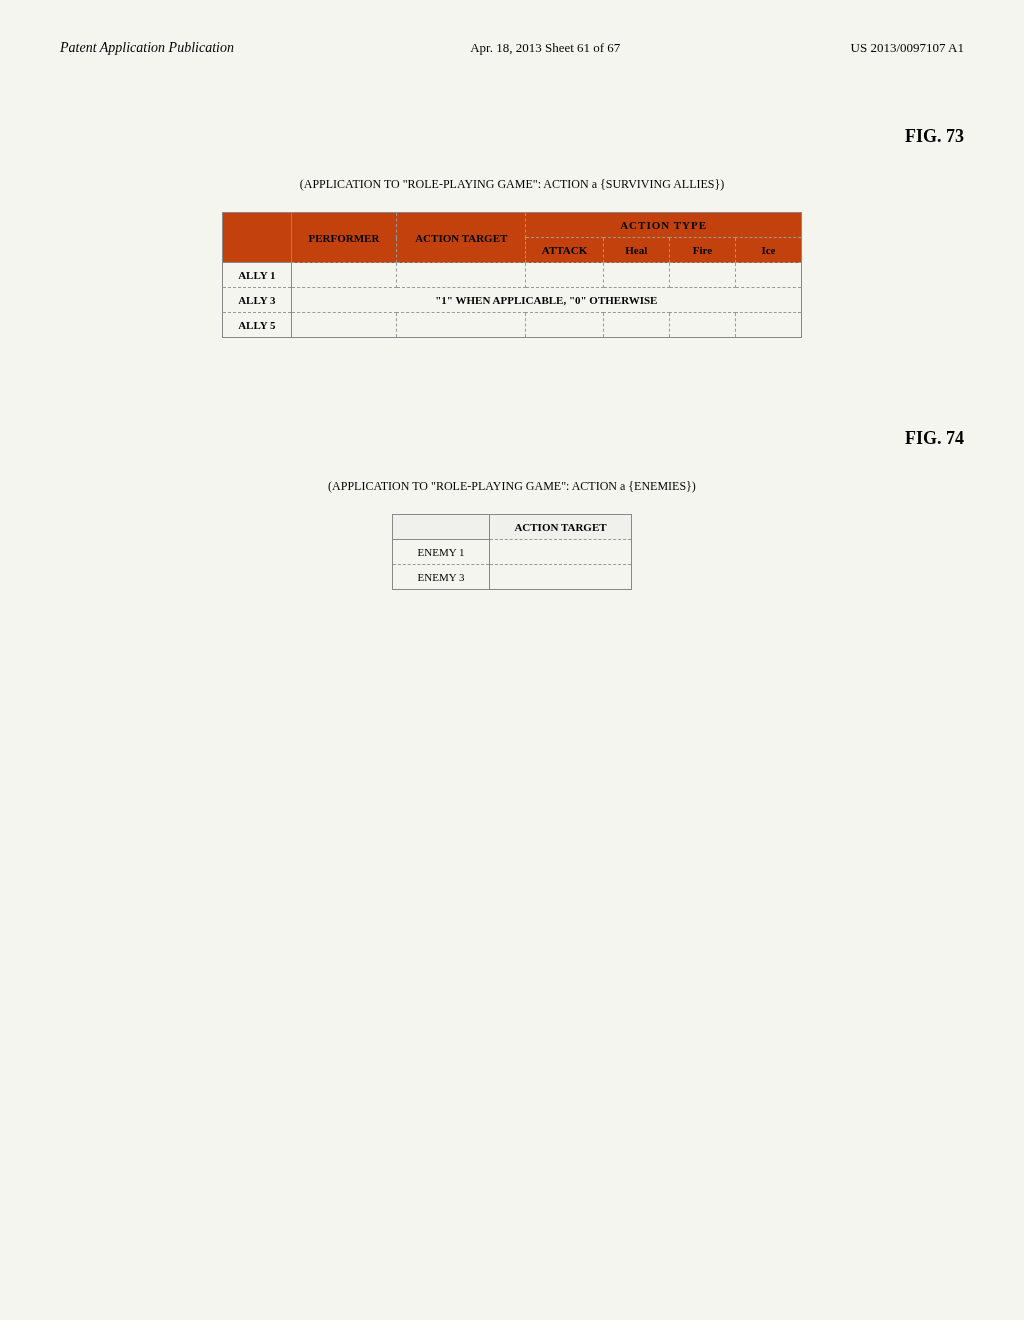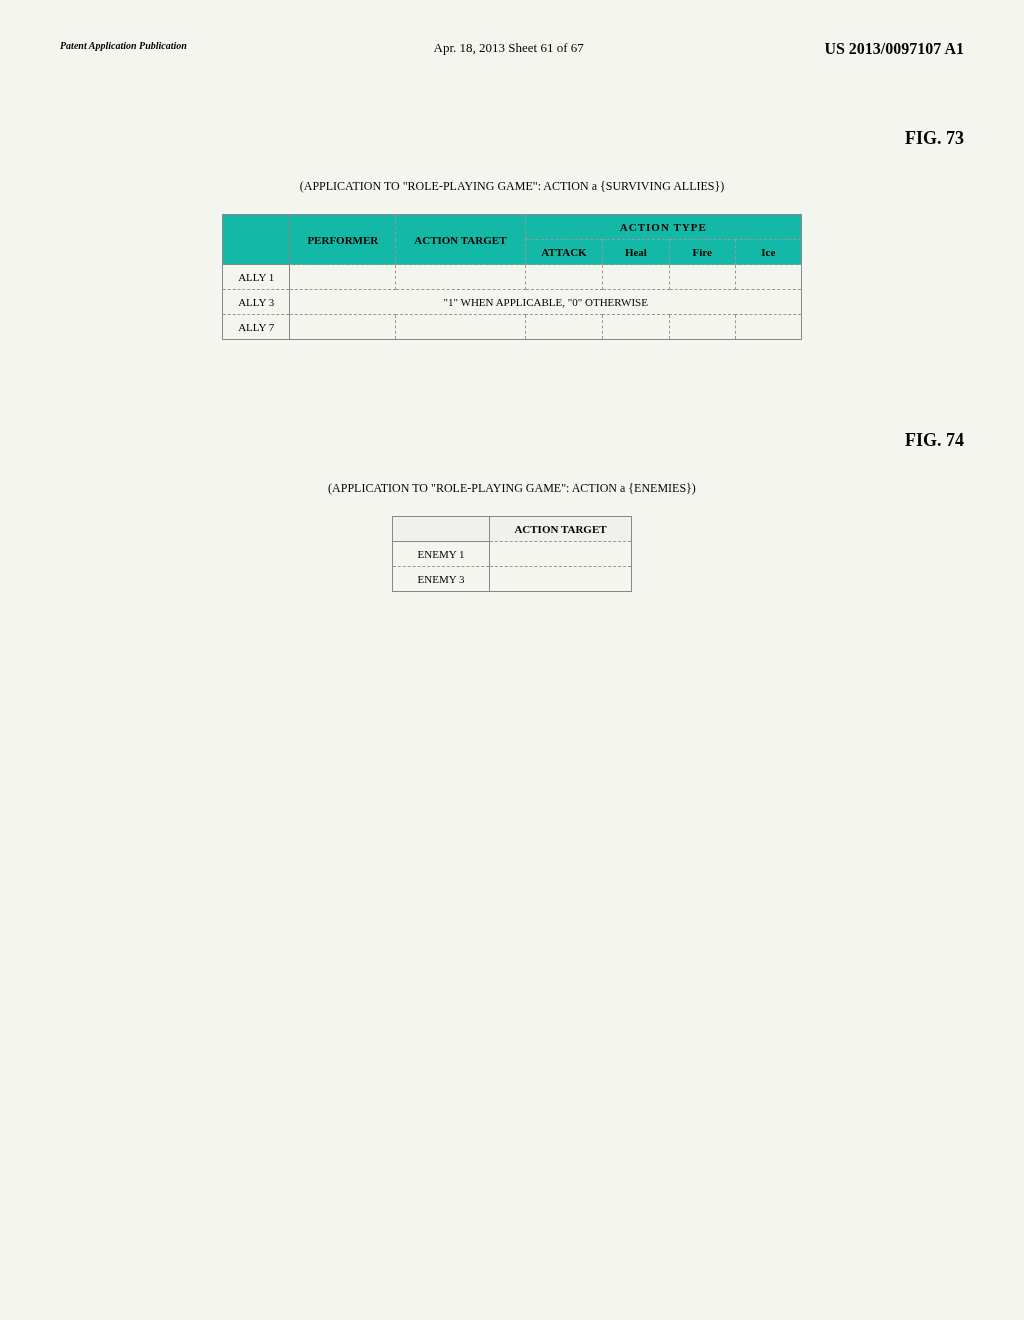--- a/index.html
+++ b/index.html
@@ -29,36 +29,36 @@
       display: flex;
       justify-content: space-between;
       align-items: flex-start;
       margin-bottom: 60px;
       padding-bottom: 10px;
       font-size: 13px;
       font-weight: bold;
     }
 
     .header-left {
-      font-size: 10px;
-      font-weight: bold;
+      font-size: 14px;
+      font-weight: normal;
       font-style: italic;
       text-align: center;
     }
 
     .header-center {
       text-align: center;
       font-size: 13px;
       font-weight: normal;
       margin-left: 6px;
     }
 
     .header-right {
-      font-size: 16px;
-      font-weight: bold;
+      font-size: 13px;
+      font-weight: normal;
     }
 
     .figure-section {
       margin-bottom: 50px;
     }
 
     .figure-title {
       text-align: right;
       font-size: 18px;
       font-weight: bold;
@@ -91,27 +91,28 @@
       text-align: center;
       vertical-align: middle;
       min-width: 60px;
     }
 
     .fig73-table {
       width: 580px;
     }
 
     .fig73-table th {
-      background: #14b8a6;
+      background: #c2410c;
       font-weight: bold;
       font-size: 11px;
     }
 
     .fig73-table td {
       font-size: 11px;
+      font-weight: bold;
     }
 
     .row-header {
       font-size: 11px;
       font-weight: normal;
       text-align: left;
       white-space: nowrap;
       padding-left: 8px;
     }
 
@@ -203,21 +204,21 @@
             <td></td>
             <td></td>
             <td></td>
             <td class="thick-border-right"></td>
           </tr>
           <tr>
             <td class="row-header thick-border-left" style="border-right:1.5px solid #888;">ALLY 3</td>
             <td colspan="6" class="note-cell thick-border-right">"1" WHEN APPLICABLE, "0" OTHERWISE</td>
           </tr>
           <tr>
-            <td class="row-header thick-border-left thick-border-bottom" style="border-right:1.5px solid #888;">ALLY 7</td>
+            <td class="row-header thick-border-left thick-border-bottom" style="border-right:1.5px solid #888;">ALLY 5</td>
             <td class="thick-border-bottom"></td>
             <td class="thick-border-bottom"></td>
             <td class="thick-border-bottom"></td>
             <td class="thick-border-bottom"></td>
             <td class="thick-border-bottom"></td>
             <td class="thick-border-right thick-border-bottom"></td>
           </tr>
         </tbody>
       </table>
     </div>

